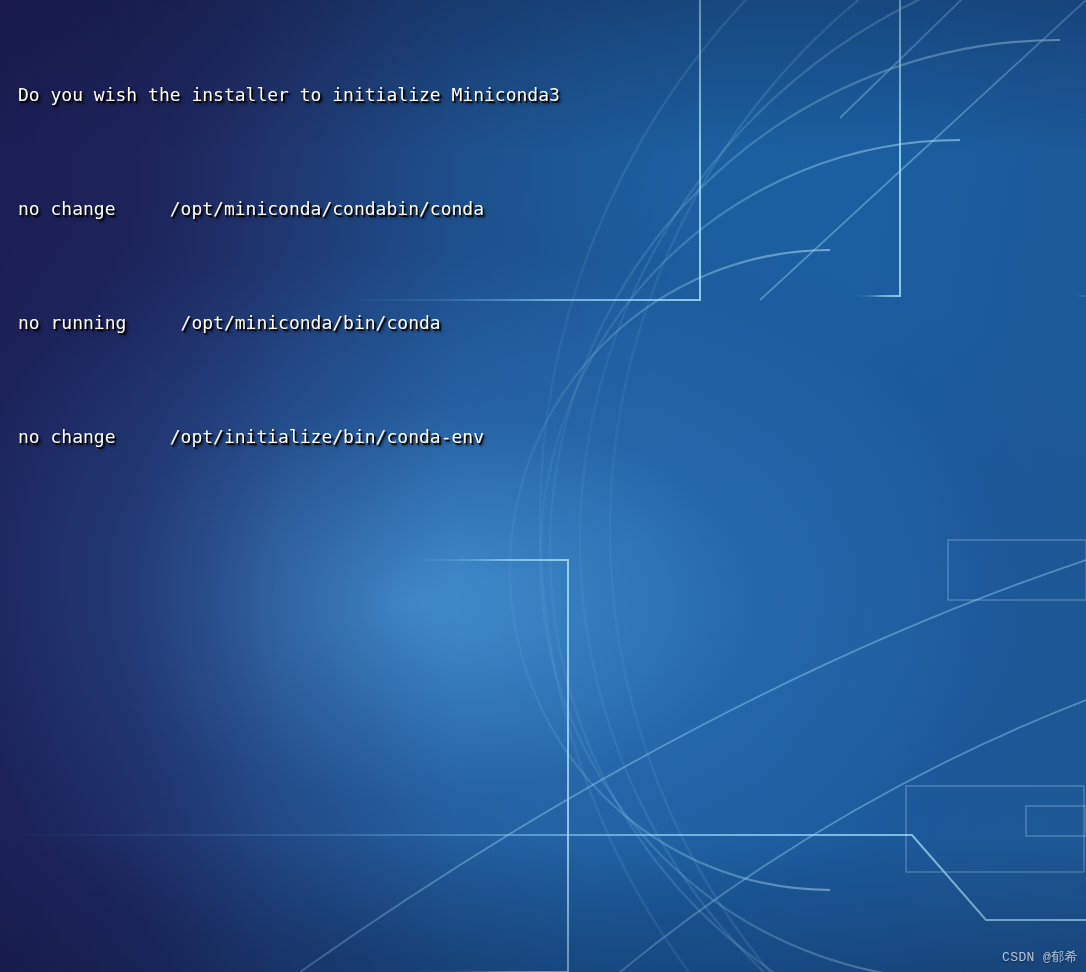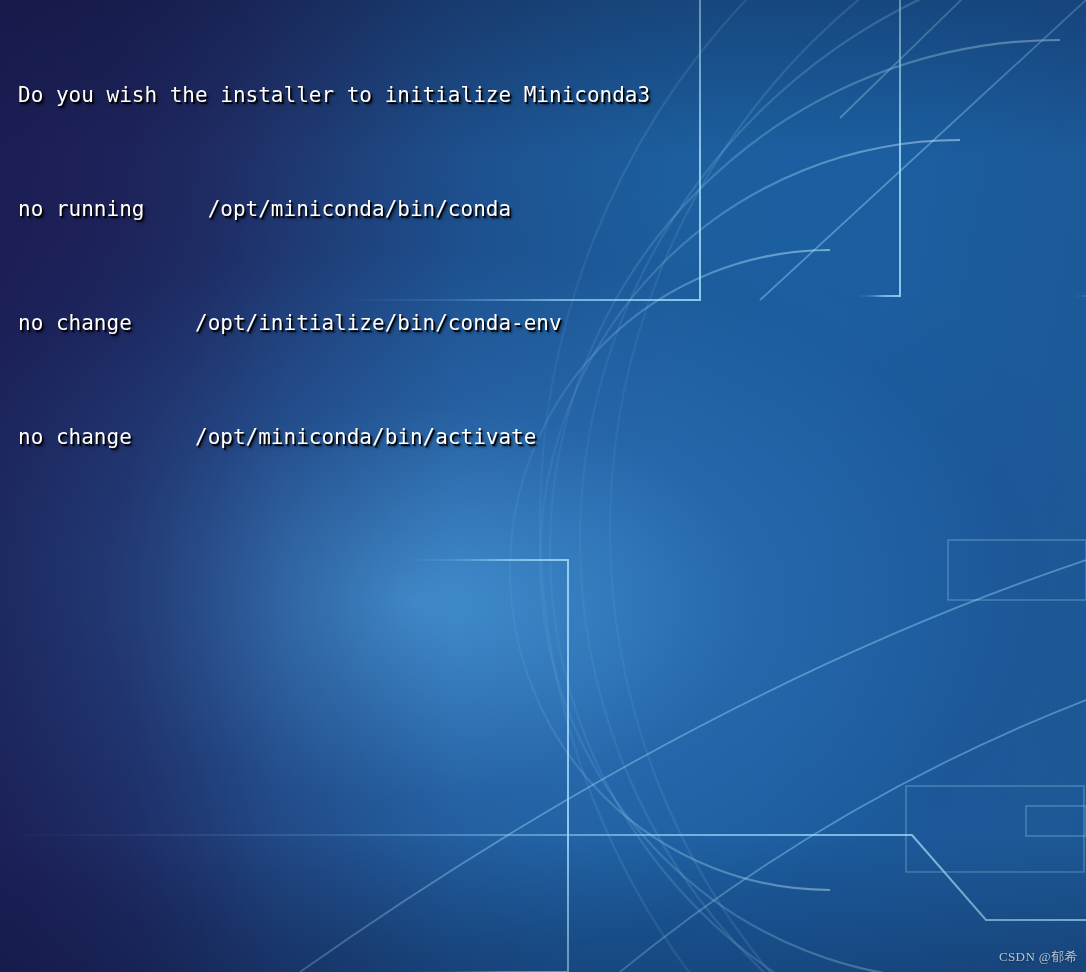--- a/index.html
+++ b/index.html
@@ -73,41 +73,41 @@
   }
 
   
   .console {
     position: absolute;
     left: 18px;
     top: 0;
     right: 0;
     bottom: 0;
     white-space: pre;
-    font-size: 21px;
+    font-size: 18px;
     line-height: 38px;
     color: #ffffff;
     letter-spacing: 0px;
     text-shadow:
        1.6px 1.6px 0 rgba(0,0,0,0.88),
        2.6px 2.6px 2.4px rgba(0,0,0,0.55);
     -webkit-font-smoothing: antialiased;
   }
 
   .line {
     height: 38px;
     display: block;
   }
 
   
   .watermark {
     position: absolute;
     right: 8px;
     bottom: 6px;
-    font-family: Liberation Serif, serif;
+    font-family: Liberation Mono, monospace;
     font-size: 13px;
     color: rgba(225,235,248,0.78);
     letter-spacing: 0.4px;
     text-shadow: 0 1px 2px rgba(0,0,0,0.45);
     white-space: nowrap;
   }
 </style>
 </head>
 <body>
 
@@ -174,23 +174,23 @@
       <rect x="906" y="786" width="178" height="86"></rect>
       <rect x="1026" y="806" width="60" height="30"></rect>
       <rect x="948" y="540" width="138" height="60"></rect>
     </g>
   </svg>
 
   <div class="vignette"></div>
 
   <div class="console">
     <span class="line">Do you wish the installer to initialize Miniconda3</span>
+    <span class="line">no change     /opt/miniconda/condabin/conda</span>
     <span class="line">no running     /opt/miniconda/bin/conda</span>
     <span class="line">no change     /opt/initialize/bin/conda-env</span>
-    <span class="line">no change     /opt/miniconda/bin/activate</span>
     
     
     
     
     
     
     
     
     
     

